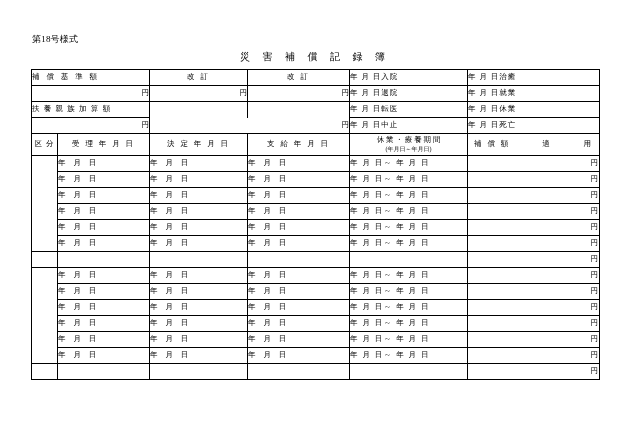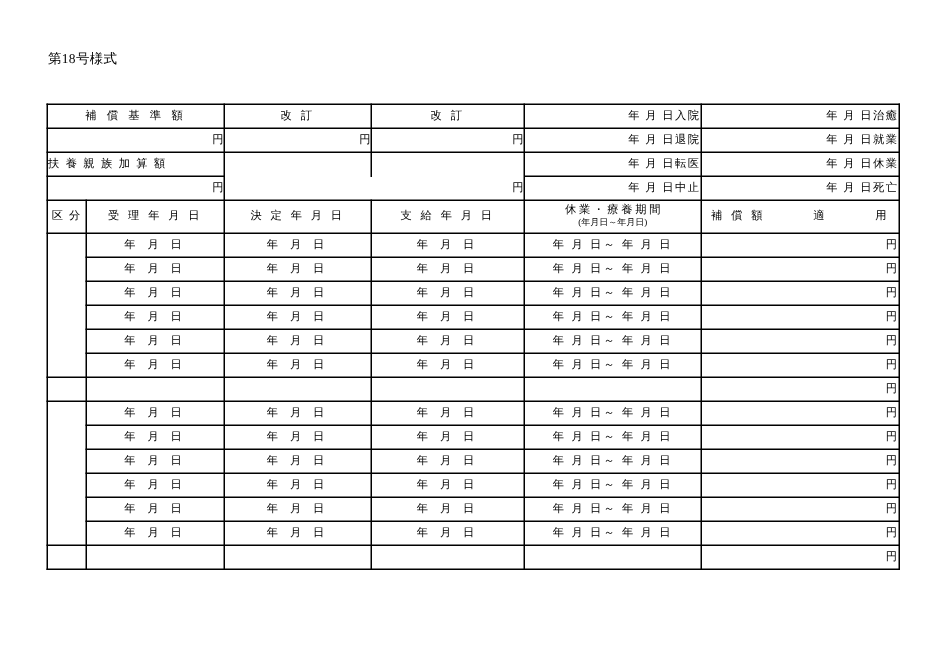--- a/index.html
+++ b/index.html
@@ -49,48 +49,46 @@
   }
   table.main td {
     border: 1px solid #000000;
     font-size: 7.5px;
     padding: 0;
     vertical-align: middle;
     height: 15px;
     line-height: 1.15;
   }
   .lbl {
-    text-align: center;
     letter-spacing: 2.5px;
     white-space: nowrap;
   }
   .lbl-tight {
     text-align: left;
     letter-spacing: 1.2px;
     white-space: nowrap;
   }
   .lbl-left {
     text-align: center;
     padding-left: 4px;
     letter-spacing: 2px;
     white-space: nowrap;
   }
   .yen {
     text-align: right;
     padding-right: 5px;
     white-space: nowrap;
   }
   .dateline {
-    text-align: center;
+    text-align: left;
     letter-spacing: 3px;
     white-space: nowrap;
     font-size: 7.5px;
   }
   .evline {
-    text-align: right;
     padding-right: 4px;
     letter-spacing: 1px;
     white-space: nowrap;
     font-size: 7.5px;
   }
   .hdr {
     text-align: center;
     white-space: nowrap;
     letter-spacing: 2px;
   }
@@ -119,20 +117,21 @@
     white-space: nowrap;
     letter-spacing: 1px;
   }
 </style>
 </head>
 <body>
 
 <div class="page">
 
   <div class="form-no">第18号様式</div>
+  <div class="doc-title">災 害 補 償 記 録 簿</div>
 
   <table class="main">
     <colgroup>
       <col style="width:26px">
       <col style="width:92px">
       <col style="width:28px">
       <col style="width:70px">
       <col style="width:28px">
       <col style="width:74px">
       <col style="width:118px">

